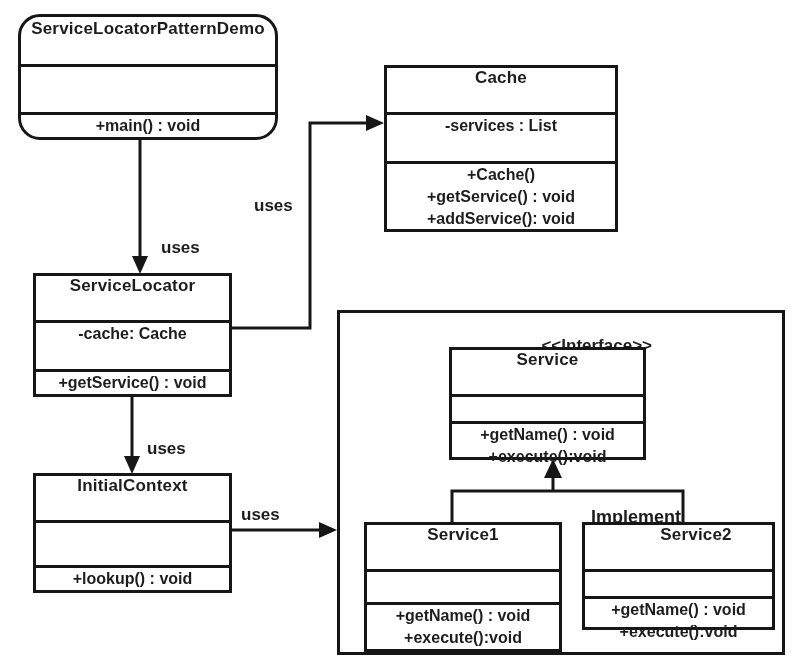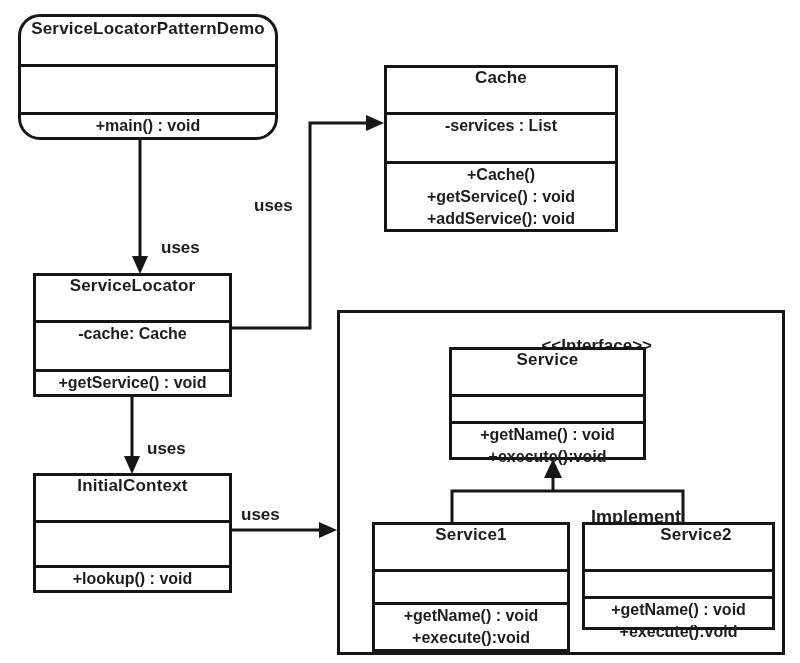--- a/index.html
+++ b/index.html
@@ -130,21 +130,21 @@
     <div class="cls-title" style="height:30px;">Service</div>
     <div class="cls-sect" style="height:21px;"></div>
     <div class="cls-sect" style="flex:1;">
       <div class="row">+getName() : void</div>
       <div class="row">+execute():void</div>
     </div>
   </div>
 
   <div class="floating-label center-text" style="left:450px; top:494px; width:231px; font-size:18px;">Implement</div>
 
-  <div class="cls" style="left:372px; top:522px; width:198px; height:130px;">
+  <div class="cls" style="left:364px; top:522px; width:198px; height:130px;">
     <div class="cls-title" style="height:27px;">Service1</div>
     <div class="cls-sect" style="height:21px;"></div>
     <div class="cls-sect" style="flex:1;">
       <div class="row">+getName() : void</div>
       <div class="row">+execute():void</div>
     </div>
   </div>
 
   <div class="cls" style="left:582px; top:522px; width:193px; height:108px;">
     <div class="cls-title" style="height:34px;padding-left:35px;">Service2</div>

